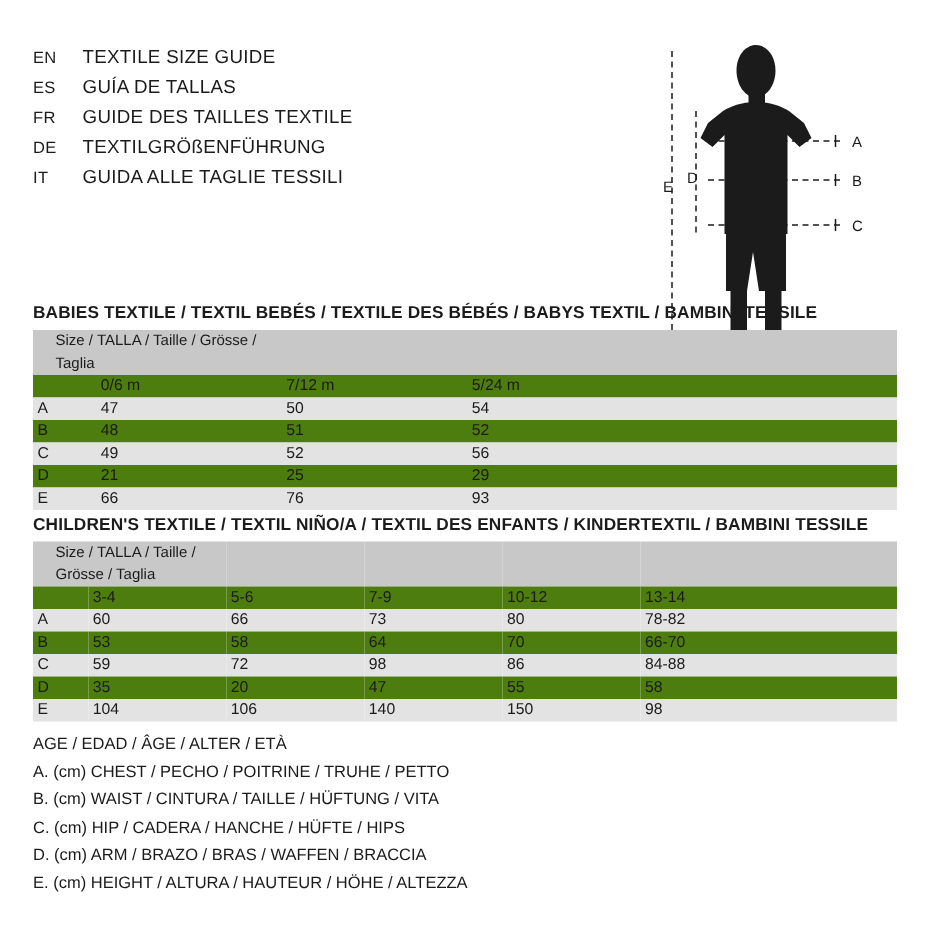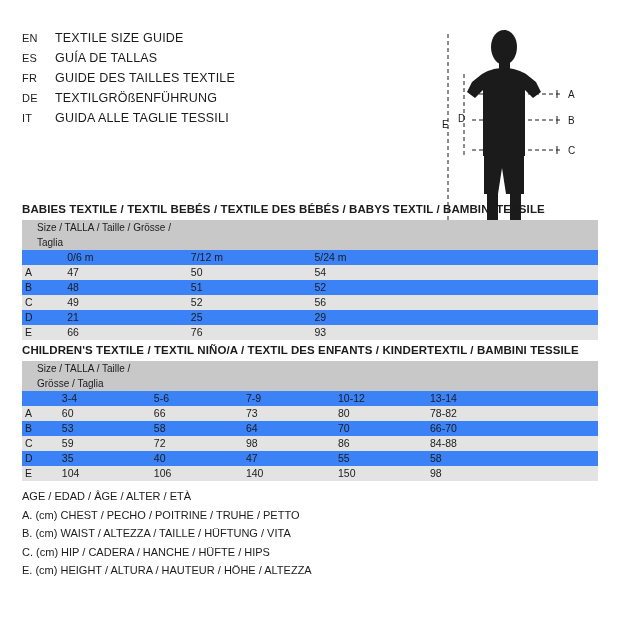--- a/index.html
+++ b/index.html
@@ -77,21 +77,21 @@
     line-height: 15px;
     vertical-align: middle;
   }
   .hdr-row td {
     background: #c8c8c8;
     font-size: 10px;
     padding-left: 15px;
     height: 15px;
   }
   .row-shade td { background: #e3e3e3; }
-  .row-plain td { background: #3b82f6; }
+  .row-plain td { background: #4d7c0f; }
   tbody td { padding-left: 3px; }
 
   
   .babies .c0 { width: 28px; }
   .babies .c1 { width: 82px; }
   .babies .c2 { width: 82px; }
   .babies .c3 { width: 190px; }
 
   
   .children .c0 { width: 28px; }
@@ -275,36 +275,37 @@
         <td class="c0">C</td>
         <td class="c1">59</td>
         <td class="c2">72</td>
         <td class="c3">98</td>
         <td class="c4">86</td>
         <td class="c5">84-88</td>
       </tr>
       <tr class="row-plain">
         <td class="c0">D</td>
         <td class="c1">35</td>
-        <td class="c2">40</td>
+        <td class="c2">20</td>
         <td class="c3">47</td>
         <td class="c4">55</td>
         <td class="c5">58</td>
       </tr>
       <tr class="row-shade">
         <td class="c0">E</td>
         <td class="c1">104</td>
         <td class="c2">106</td>
         <td class="c3">140</td>
         <td class="c4">150</td>
         <td class="c5">98</td>
       </tr>
     </tbody>
   </table>
 </div>
 
 <div class="legend">
   <div class="legend-line">AGE / EDAD / ÂGE / ALTER / ETÀ</div>
   <div class="legend-line">A. (cm) CHEST / PECHO / POITRINE / TRUHE / PETTO</div>
-  <div class="legend-line">B. (cm) WAIST / ALTEZZA / TAILLE / HÜFTUNG / VITA</div>
+  <div class="legend-line">B. (cm) WAIST / CINTURA / TAILLE / HÜFTUNG / VITA</div>
   <div class="legend-line">C. (cm) HIP / CADERA / HANCHE / HÜFTE / HIPS</div>
+  <div class="legend-line">D. (cm) ARM / BRAZO / BRAS / WAFFEN / BRACCIA</div>
   <div class="legend-line">E. (cm) HEIGHT / ALTURA / HAUTEUR / HÖHE / ALTEZZA</div>
 </div>
 
 </body></html>

